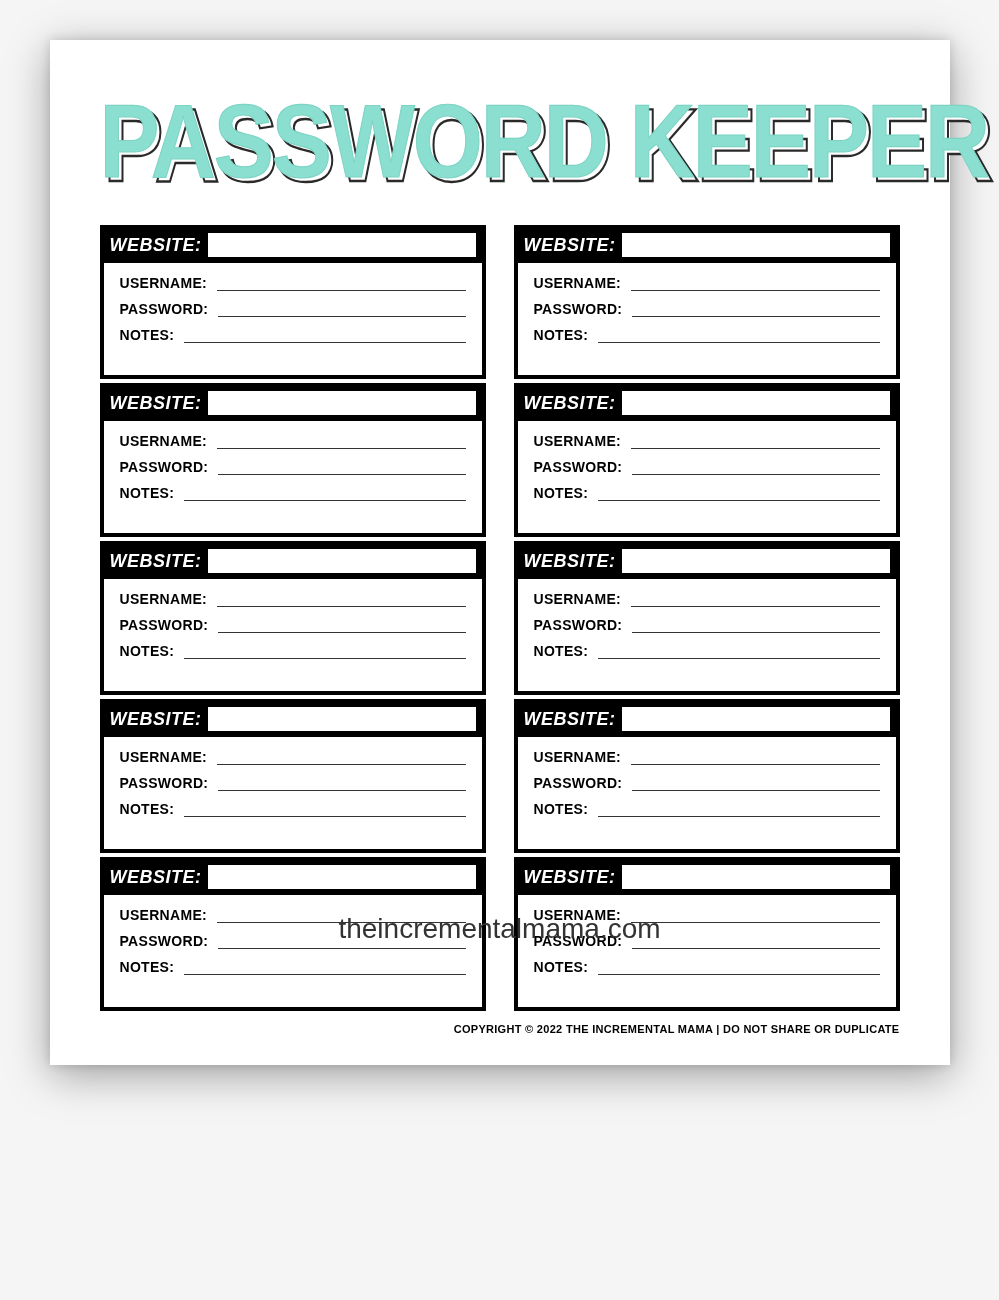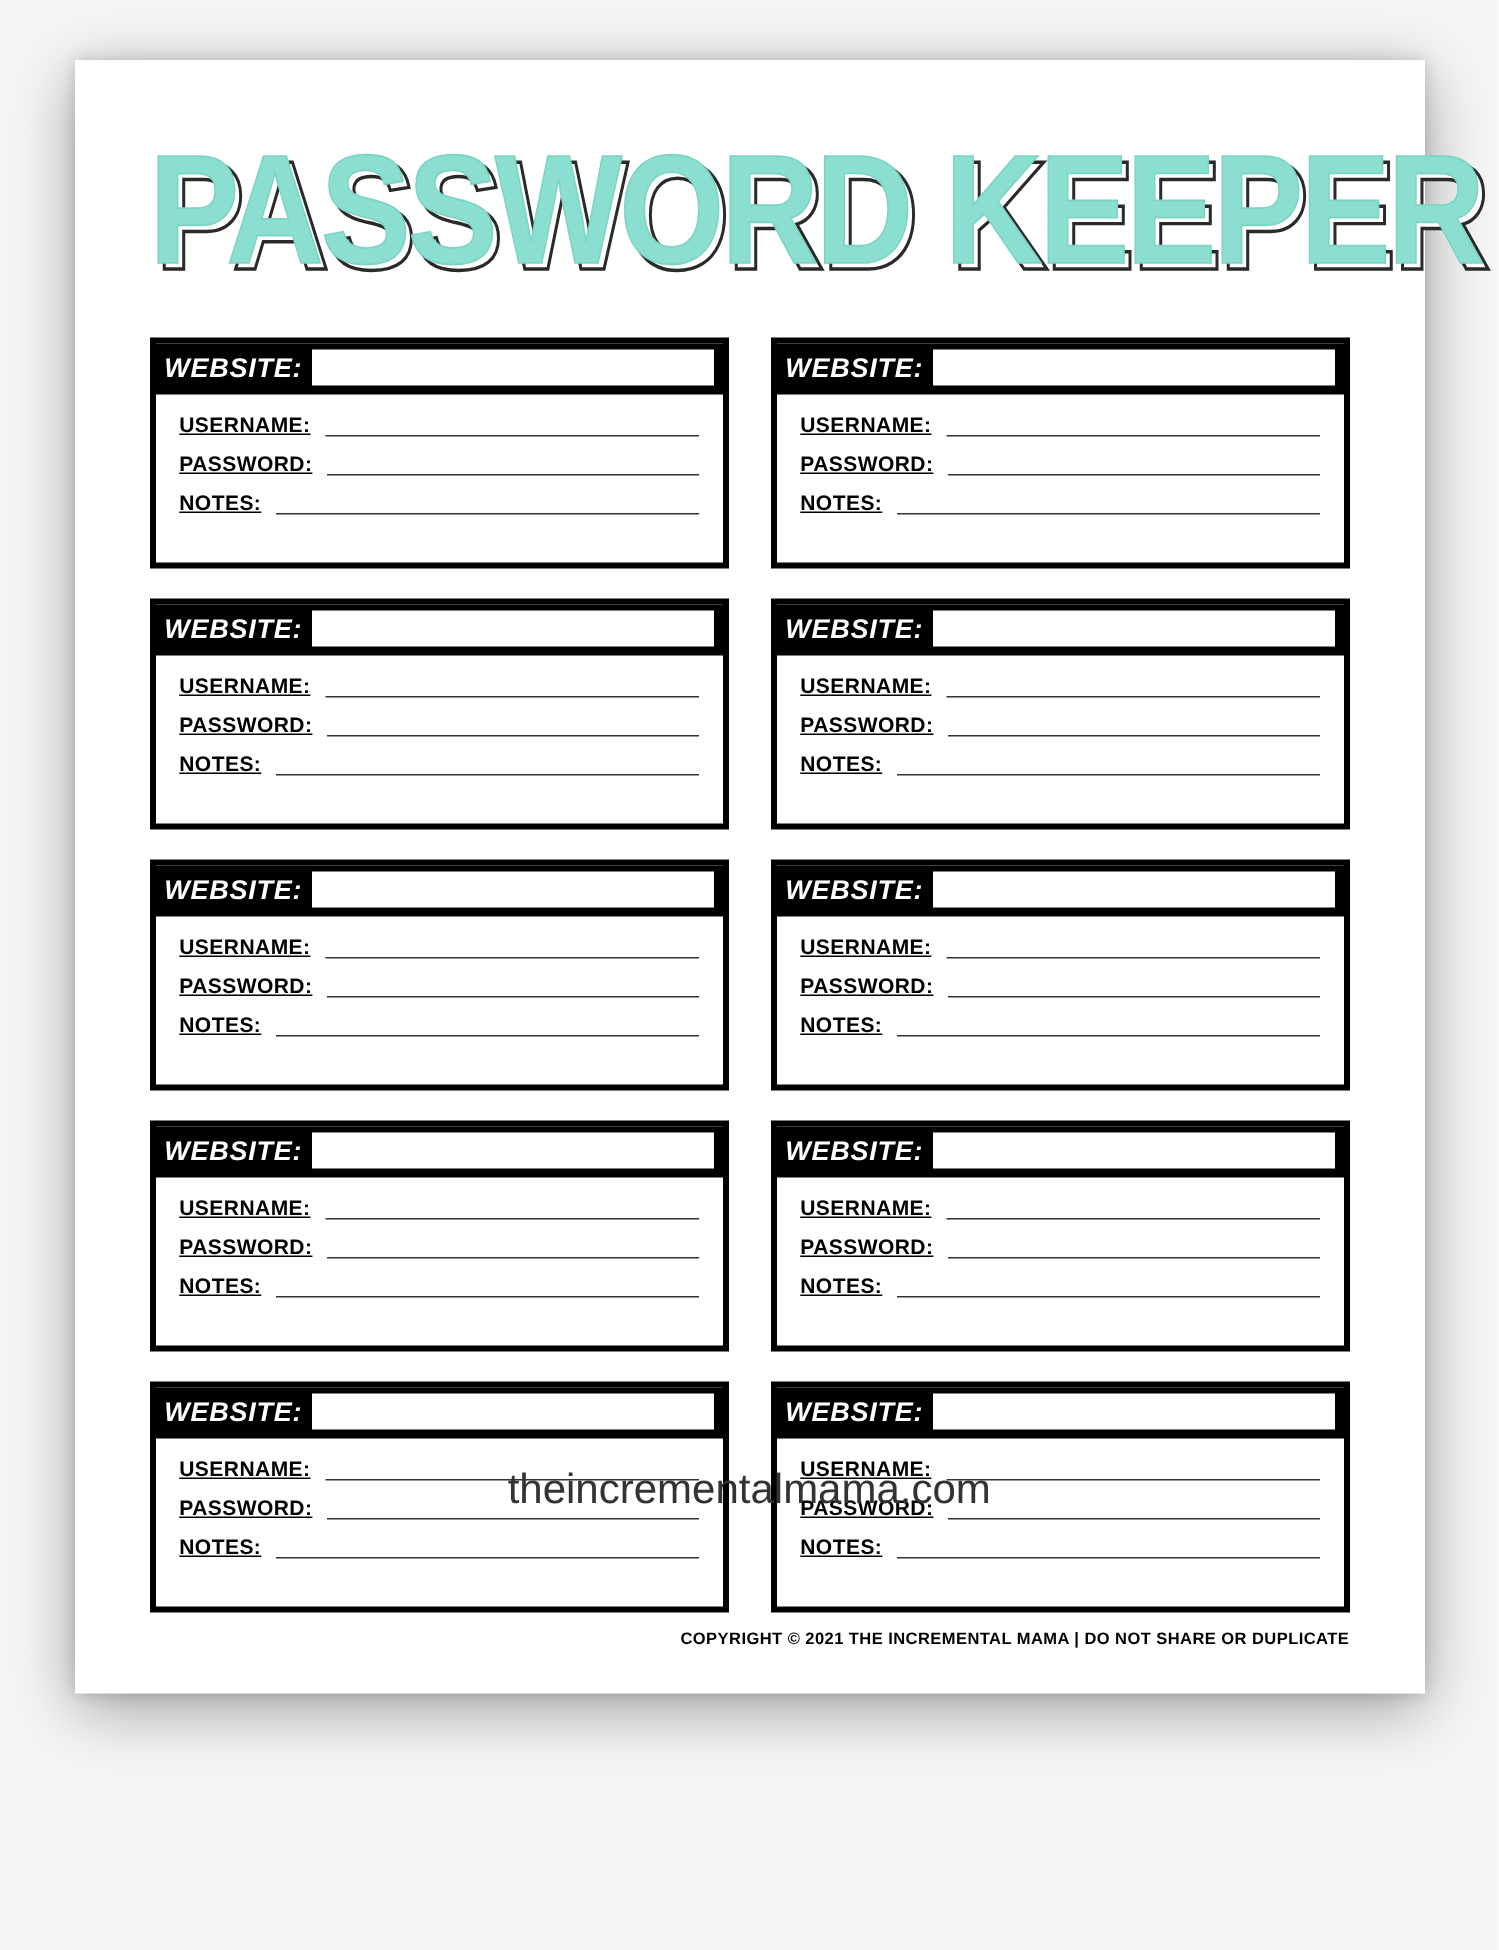--- a/index.html
+++ b/index.html
@@ -43,22 +43,21 @@
       left: 4px;
     }
     .title-main {
       top: 0;
       color: #8adfd0;
       -webkit-text-stroke: 1px #7ed4c4;
     }
     .grid {
       display: grid;
       grid-template-columns: 1fr 1fr;
-      gap: 20px 28px;
-      text-decoration: underline;
+      gap: 4px 28px;
     }
     .card {
       border: 4px solid #000;
       background: #fff;
     }
     .card-header {
       background: #000;
       display: flex;
       align-items: center;
       padding: 4px 6px 6px 6px;
@@ -334,15 +333,15 @@
       <div class="row">
         <span class="row-label">NOTES:</span>
         <span class="row-line"></span>
       </div>
     </div>
   </div>
 </div>
 
   <div class="watermark">theincrementalmama.com</div>
 
-  <div class="copyright">COPYRIGHT © 2021 THE INCREMENTAL MAMA | DO NOT SHARE OR DUPLICATE</div>
+  <div class="copyright">COPYRIGHT © 2022 THE INCREMENTAL MAMA | DO NOT SHARE OR DUPLICATE</div>
 
 </div>
 
 </body></html>

